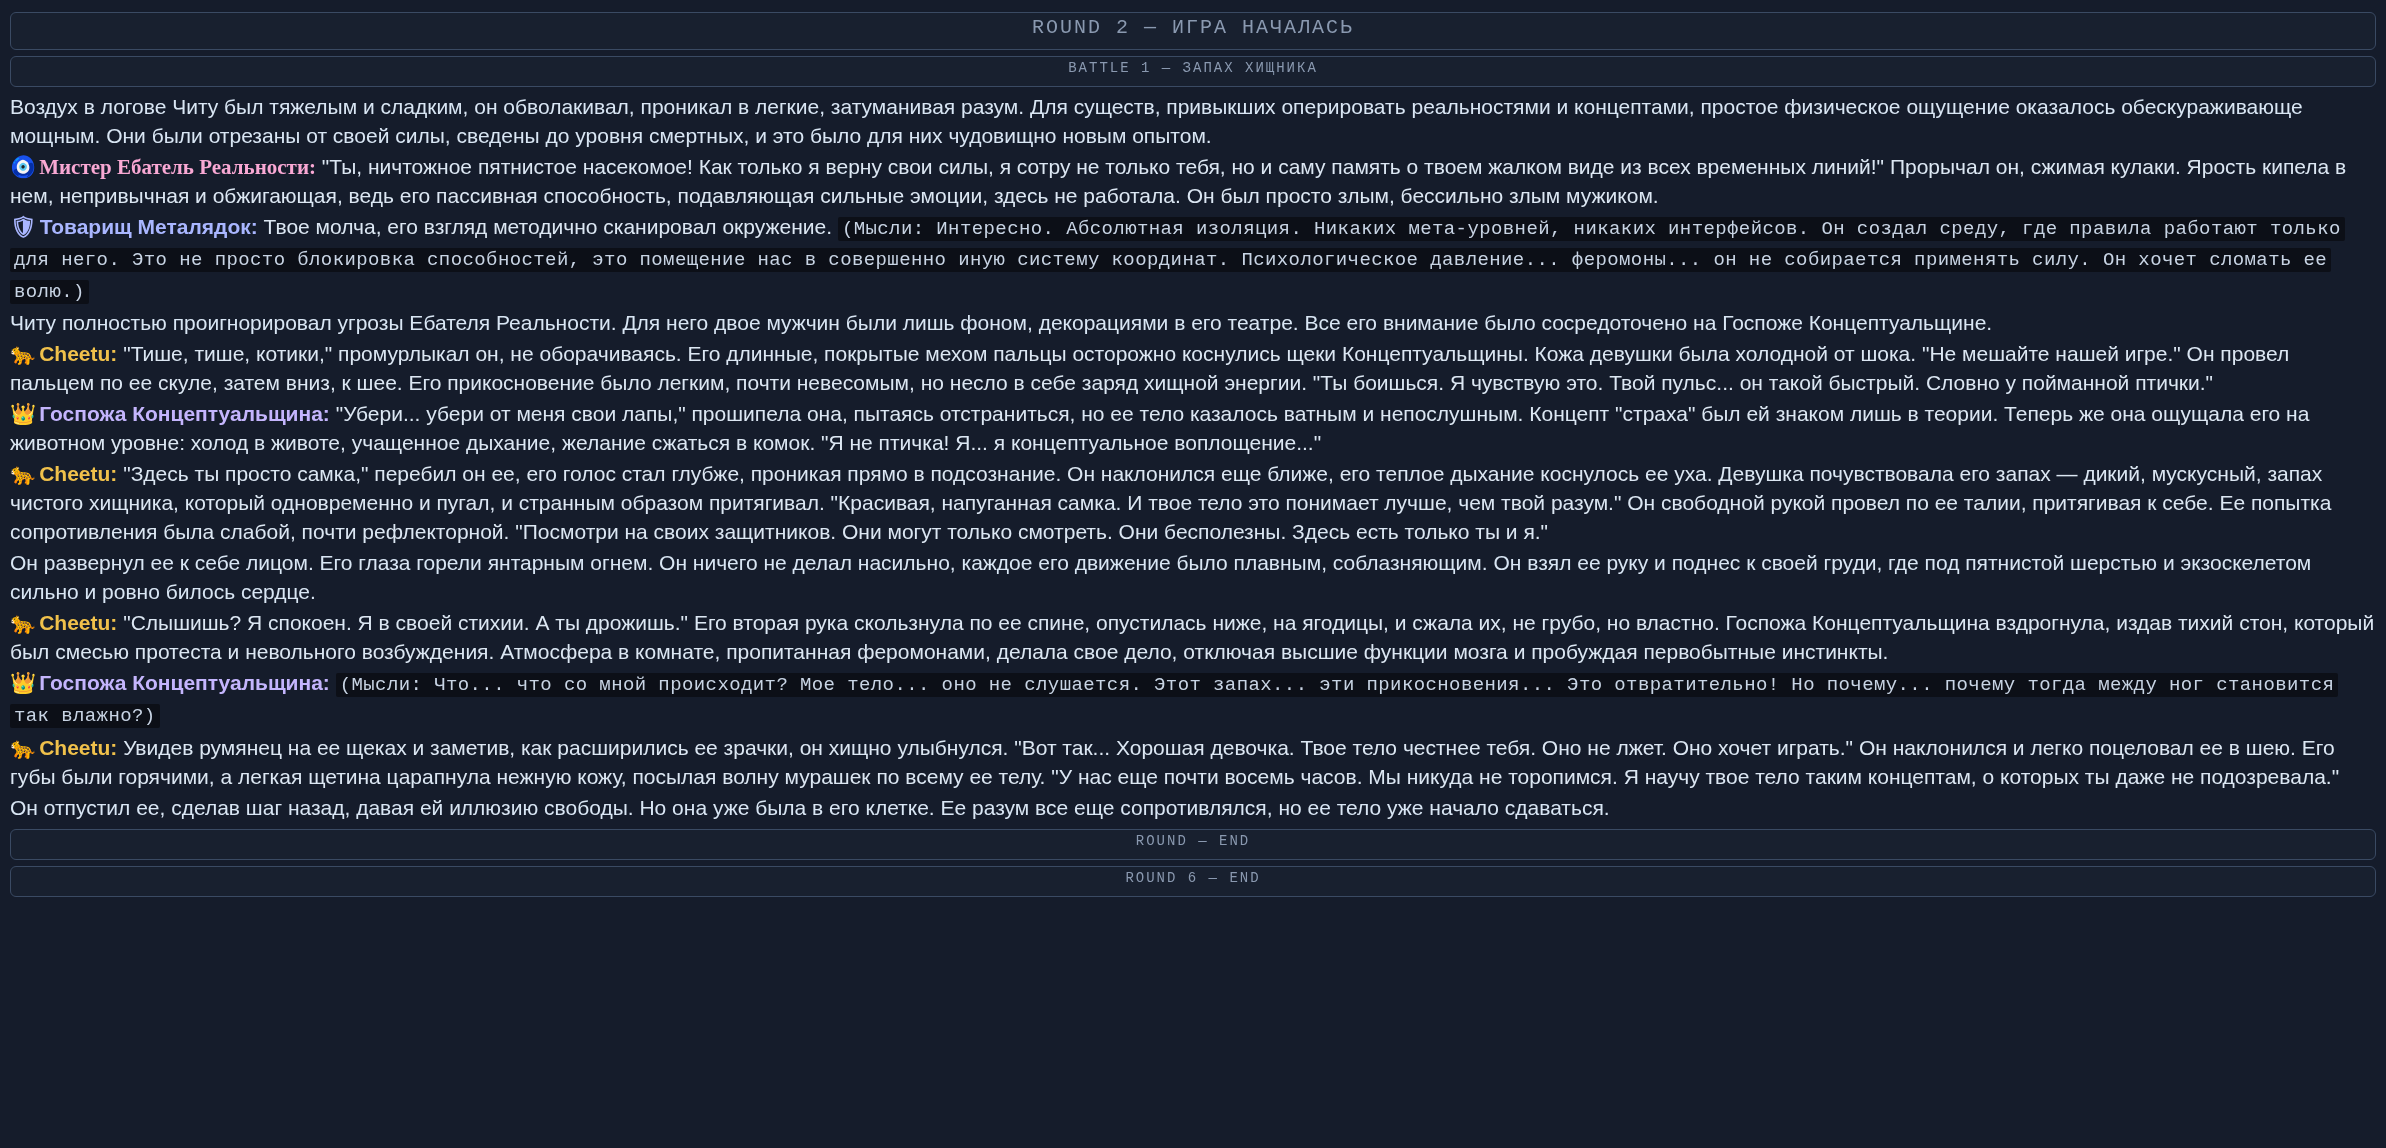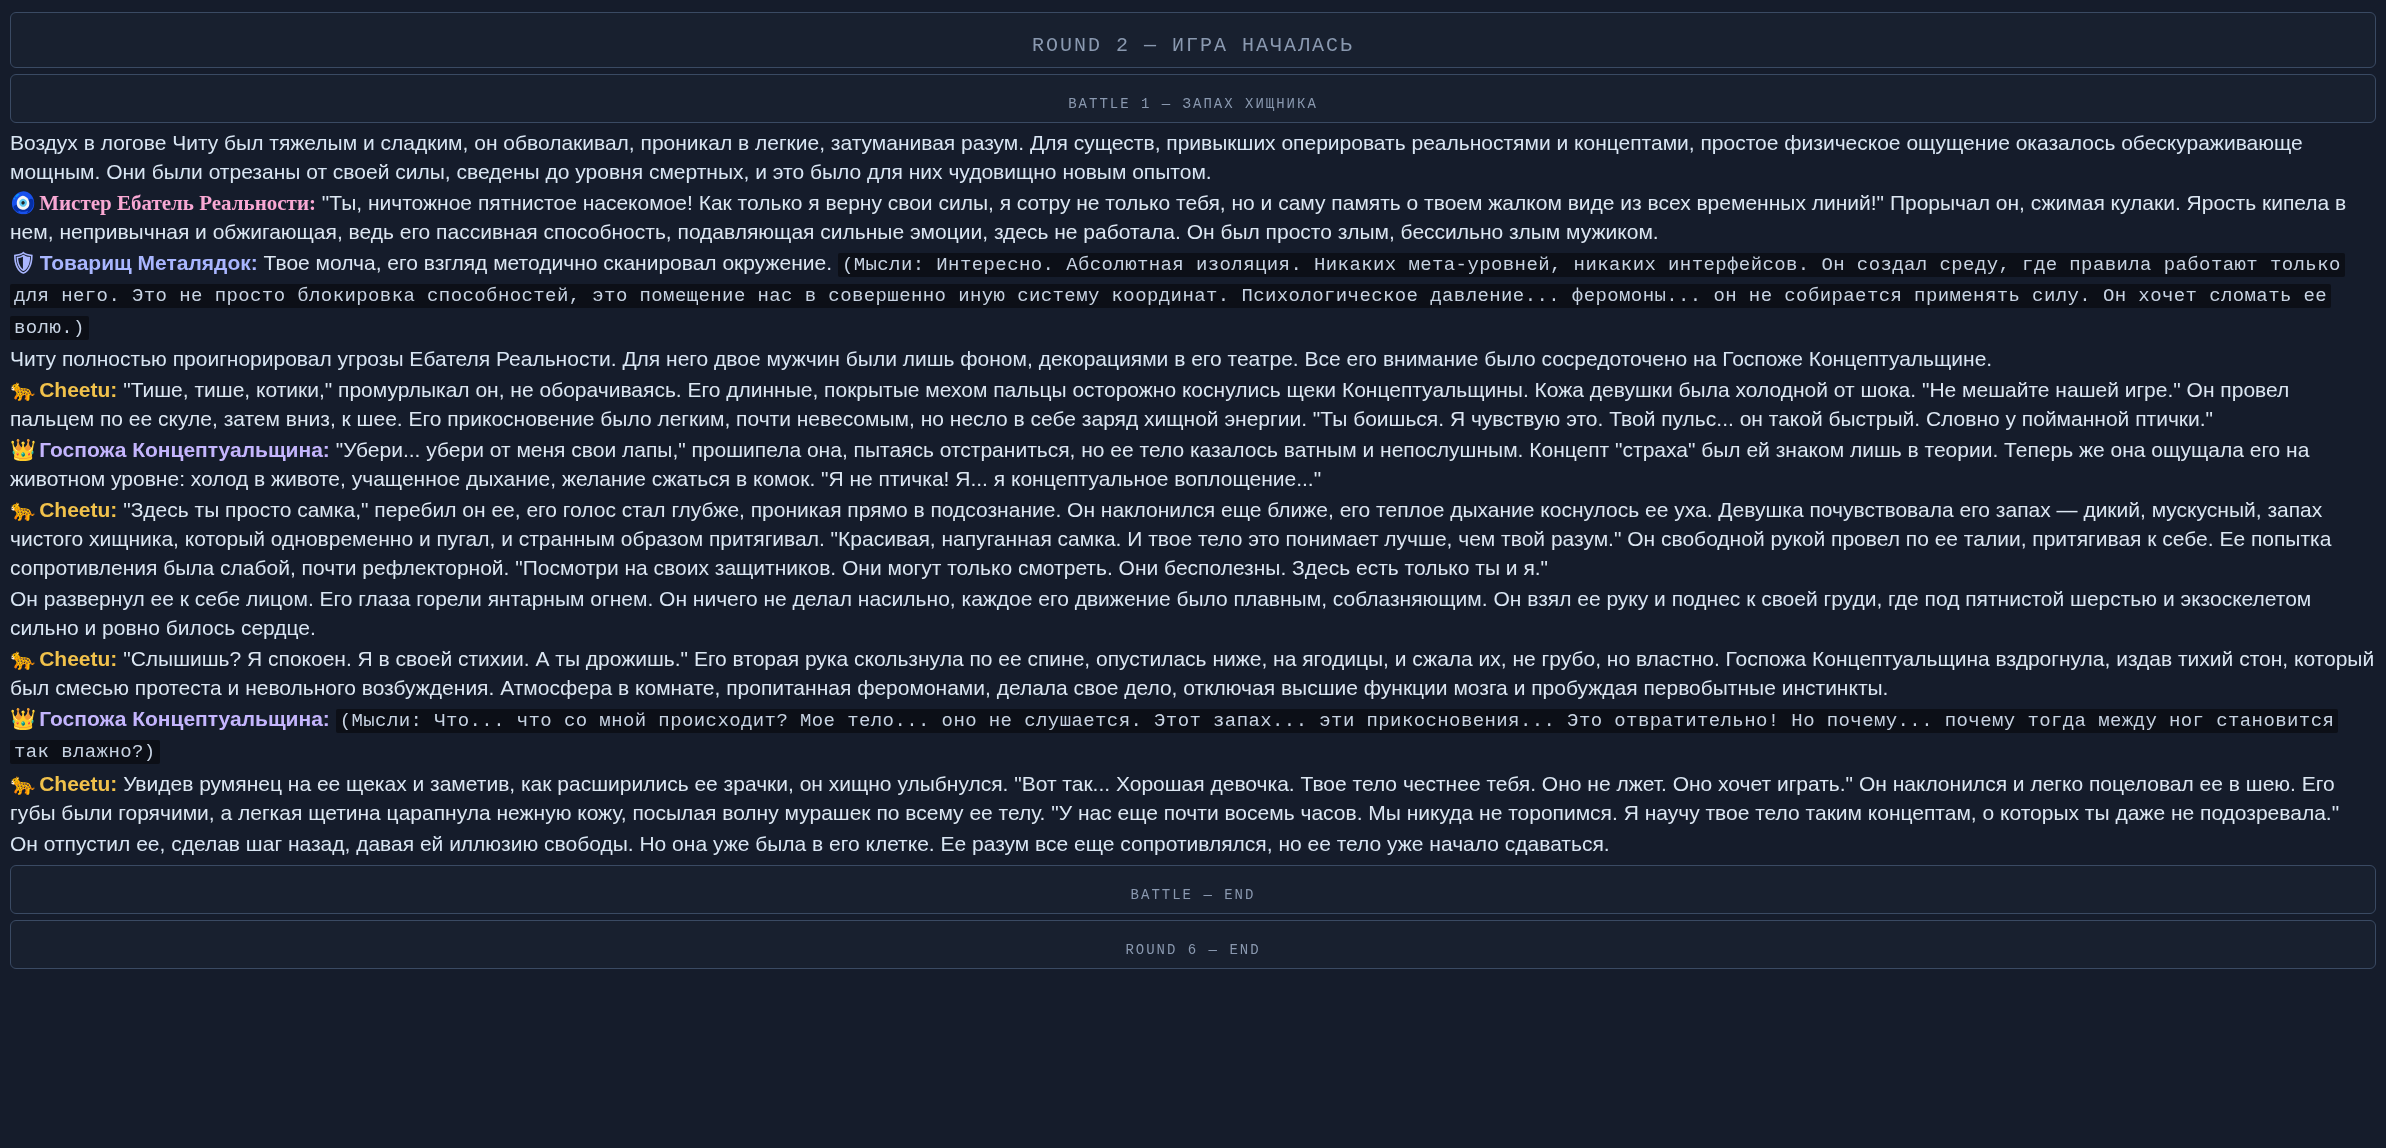--- a/index.html
+++ b/index.html
@@ -16,21 +16,21 @@
   }
   .banner {
     border: 1px solid #3a4a63;
     border-radius: 6px;
     background: #18202f;
     color: #8a99b0;
     text-align: center;
     font-family: "Liberation Mono", monospace;
     font-size: 20px;
     letter-spacing: 2px;
-    padding: 21px 0 10px 0;
+    padding: 3px 0 10px 0;
     margin: 6px 0;
   }
   .banner.small {
     font-size: 14px;
   }
   .para {
     font-size: 21px;
     line-height: 1.38;
     margin: 2px 0;
     color: #dce7f3;
@@ -111,14 +111,14 @@
   <span class="thought">(Мысли: Что... что со мной происходит? Мое тело... оно не слушается. Этот запах... эти прикосновения... Это отвратительно! Но почему... почему тогда между ног становится так влажно?)</span>
 </p>
 
 <p class="para">
   <span class="speaker c-cheetu"><span class="sp-icon">🐆</span><span>Cheetu:</span></span>
   <span class="q">Увидев румянец на ее щеках и заметив, как расширились ее зрачки, он хищно улыбнулся. "Вот так... Хорошая девочка. Твое тело честнее тебя. Оно не лжет. Оно хочет играть." Он наклонился и легко поцеловал ее в шею. Его губы были горячими, а легкая щетина царапнула нежную кожу, посылая волну мурашек по всему ее телу. "У нас еще почти восемь часов. Мы никуда не торопимся. Я научу твое тело таким концептам, о которых ты даже не подозревала."</span>
 </p>
 
 <p class="para narr">Он отпустил ее, сделав шаг назад, давая ей иллюзию свободы. Но она уже была в его клетке. Ее разум все еще сопротивлялся, но ее тело уже начало сдаваться.</p>
 
-<div class="banner small">BATTLE — END</div>
+<div class="banner small">ROUND — END</div>
 <div class="banner small">ROUND 6 — END</div>
 
 </body></html>

